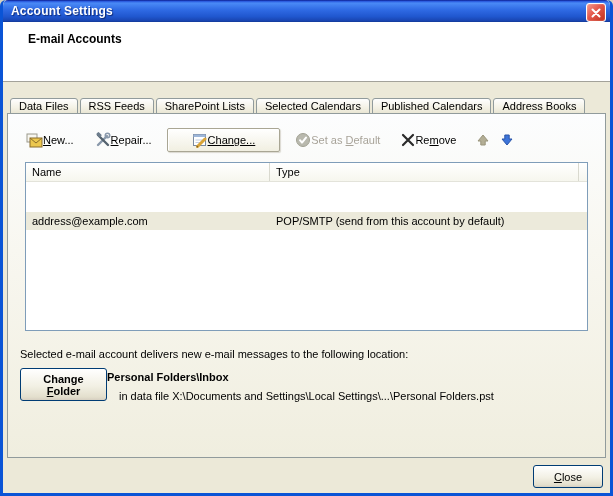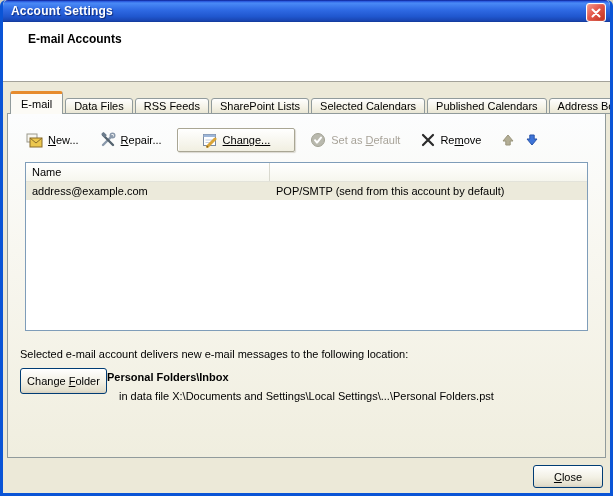--- a/index.html
+++ b/index.html
@@ -23,47 +23,47 @@
   .body{padding:9px 4px 0 4px;}
   .tabstrip{display:flex;height:23px;align-items:flex-end;margin-bottom:-1px;position:relative;z-index:2;padding-left:3px;}
   .tab{box-sizing:border-box;height:14px;border:1px solid #919b9c;border-radius:3px 3px 0 0;margin-right:2px;
     padding:7px 8px;display:flex;align-items:center;font-size:11px;white-space:nowrap;
     background:linear-gradient(180deg,#fefefe 0%,#f4f2e6 60%,#e9e6d4 100%);}
   .tab.active{height:23px;border-top:3px solid #e68b2c;border-bottom:none;background:#fcfbf6;padding:0 10px;}
   .panel{position:relative;z-index:1;box-sizing:border-box;height:345px;border:1px solid #919b9c;
     background:linear-gradient(180deg,#fcfdfe 0%,#f8f7f0 40%,#f0eedf 100%);padding:13px 8px 0 8px;}
   
   .toolbar{display:flex;align-items:center;height:26px;padding-left:4px;font-size:11px;}
-  .tb-btn{display:flex;align-items:center;gap:5px;padding:3px 5px;border:1px solid transparent;background:transparent;
+  .tb-btn{display:flex;align-items:center;padding:3px 5px;border:1px solid transparent;background:transparent;
     font-size:11px;color:#000;font-family:inherit;}
   .tb-btn.raised{border:1px solid #a9a694;border-radius:2px;background:linear-gradient(#ffffff,#f1efe1);
     box-shadow:inset 1px 1px 0 #ffffff,1px 1px 1px rgba(120,110,80,.25);padding:3px 24px;text-decoration:underline;}
   .tb-btn.disabled{color:#a8a399;}
   .tb-gap{width:9px;}
   .tb-arrow{padding:3px 4px;display:flex;align-items:center;border:1px solid transparent;background:transparent;}
   .k{text-decoration:underline;}
   
   .list{box-sizing:border-box;height:169px;margin:9px 9px 0 9px;border:1px solid #7f9db9;background:#fff;overflow:hidden;}
   .list-header{display:flex;height:18px;background:linear-gradient(#ffffff,#f6f6ee);border-bottom:1px solid #e3e3da;font-size:11px;}
   .hcell{display:flex;align-items:center;padding-left:6px;border-right:1px solid #d9d9cf;box-sizing:border-box;color:#000;}
   .hcell.name{width:244px;}
   .hcell.type{flex:1;}
   .hcell.fill{width:8px;border-right:none;padding:0;}
   .list-row{display:flex;height:18px;font-size:11px;align-items:center;}
-  .list-row.selected{background:#eceadb;}
+  .list-row.selected{background:#eceadb;margin-top:30px;}
   .cell{padding-left:6px;box-sizing:border-box;white-space:nowrap;overflow:hidden;}
   .cell.name{width:244px;}
   .cell.type{flex:1;}
   
   .delivery-text{margin:17px 0 0 4px;font-size:11px;color:#000;}
   .folder-row{display:flex;align-items:flex-start;margin:8px 0 0 4px;}
   .xp-btn{box-sizing:border-box;border:1px solid #003c74;border-radius:3px;font-size:11px;color:#000;font-family:inherit;
     background:linear-gradient(180deg,#ffffff 0%,#f2f0e4 55%,#e3dfcd 90%,#d6cfc0 100%);
     box-shadow:inset 0 1px 0 #fff;}
-  .btn-change-folder{width:87px;height:26px;}
+  .btn-change-folder{width:87px;height:33px;font-weight:bold;}
   .folder-info{margin-left:0;padding-top:3px;}
   .folder-name{font-weight:bold;font-size:11px;}
   .folder-path{font-size:11px;margin:7px 0 0 12px;color:#000;}
   
   .footer{display:flex;justify-content:flex-end;padding:7px 3px 0 0;}
   .btn-close{width:70px;height:23px;}
   svg{display:block;}
 </style>
 </head>
 <body>
@@ -81,23 +81,20 @@
     </div>
   </div>
 
   <div class="header">
     <div class="header-title">E-mail Accounts</div>
   </div>
 
   <div class="body">
 
     <div class="tabstrip">
-      <div class="tab active">
-          <span>E-mail</span>
-        </div>
       <div class="tab">
           <span>Data Files</span>
         </div>
       <div class="tab">
           <span>RSS Feeds</span>
         </div>
       <div class="tab">
           <span>SharePoint Lists</span>
         </div>
       <div class="tab">
@@ -183,20 +180,23 @@
             </svg>
           </span>
         </button>
       </div>
 
       <div class="list">
         <div class="list-header">
           <div class="hcell name">
               <span>Name</span>
             </div>
+          <div class="hcell type">
+              <span>Type</span>
+            </div>
           <div class="hcell fill"></div>
         </div>
         <div class="list-row selected">
           <div class="cell name">address@example.com</div>
           <div class="cell type">POP/SMTP (send from this account by default)</div>
         </div>
       </div>
 
       <div class="delivery-text">Selected e-mail account delivers new e-mail messages to the following location:</div>
 

